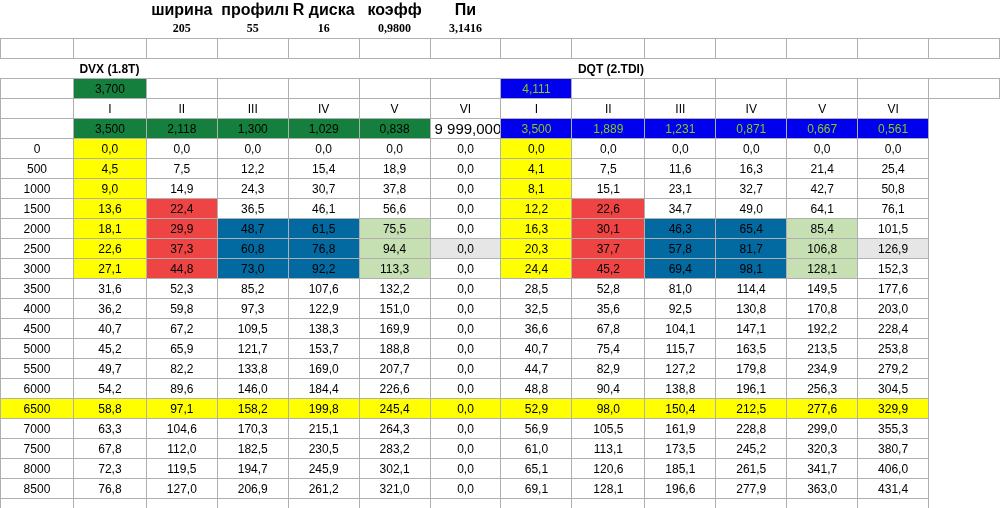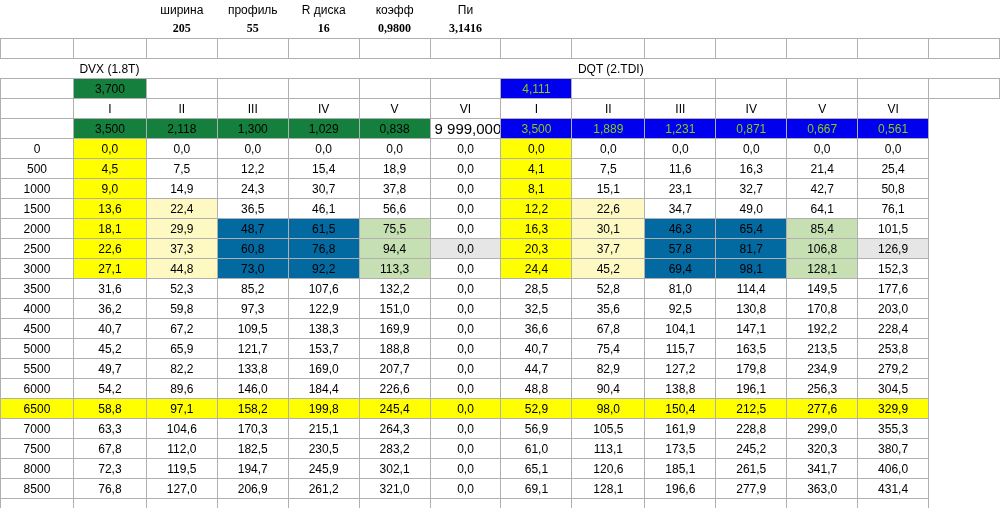--- a/index.html
+++ b/index.html
@@ -29,31 +29,31 @@
     height: 19px;
     padding: 0 4px;
     text-align: center;
     vertical-align: middle;
     white-space: nowrap;
     overflow: hidden;
     font-size: 12px;
   }
   td.noborder { border: none; }
   .bold { font-weight: bold; font-family: Liberation Serif, serif; }
-  .left { text-align: left; }
+  .left { text-align: left; font-weight: bold; }
   
   .f-white { background: #ffffff; }
   .f-yellow { background: #ffff00; }
   .f-green { background: #15803d; }
   .f-blue { background: #0000ee; color: #84cc16; }
-  .f-cyan { background: #fef9c3; }
+  .f-cyan { background: #ef4444; }
   .f-lblue { background: #0369a1; }
   .f-lgreen { background: #c6e0b4; }
   .f-gray { background: #e6e6e6; }
-  .hdr-label { font-weight: normal; font-size: 12px; }
+  .hdr-label { font-weight: bold; font-size: 16px; }
   .sect-label { text-align: left; padding-left: 6px; color:#000; }
   .rowband td { height: 19px; }
   .tiny { font-size: 15px; }
 </style>
 </head>
 <body>
 
 <div class="sheet">
   <table>
     <colgroup>

